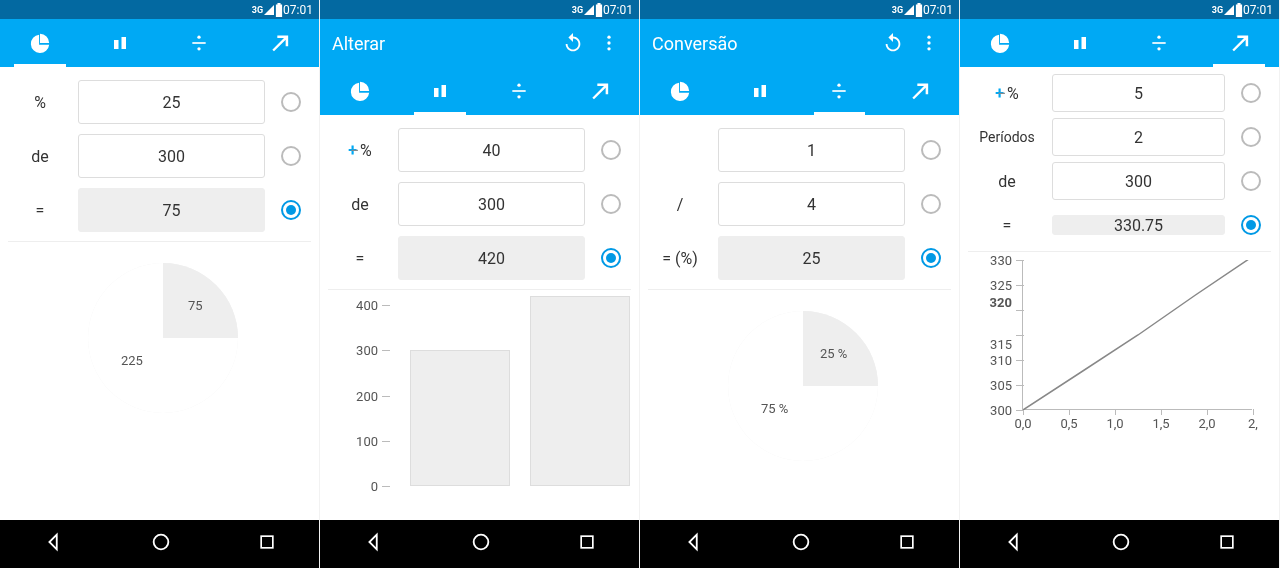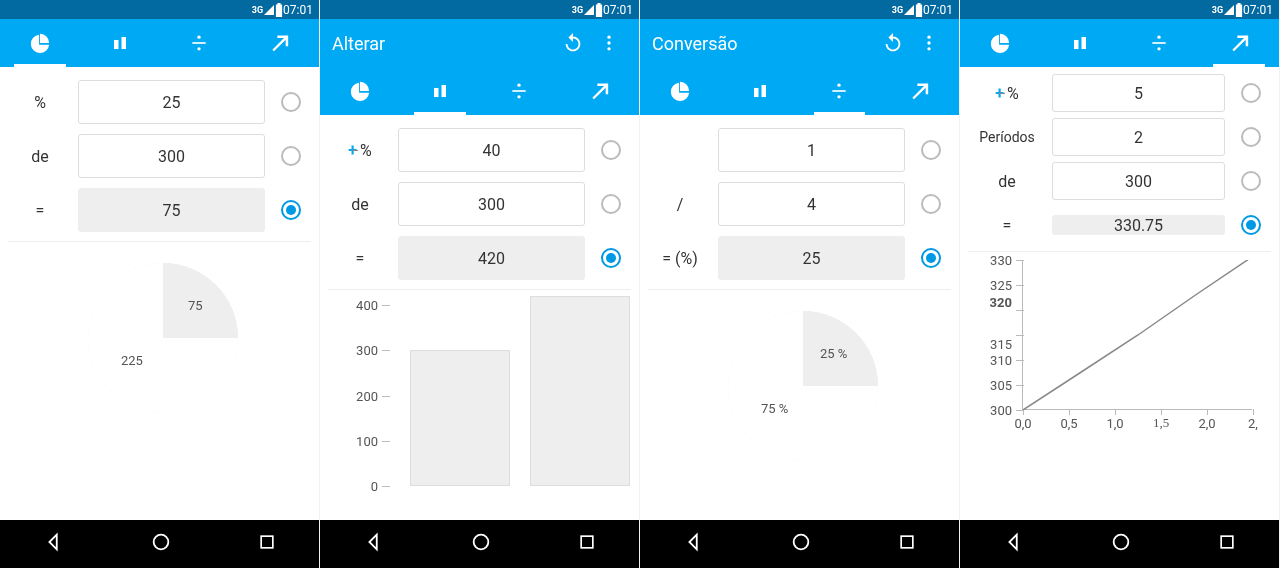--- a/index.html
+++ b/index.html
@@ -419,21 +419,21 @@
           <div class="grid-y" style="top: 2px;">330</div>
           <div class="grid-yt" style="top: 2px;"></div>
           <div style="position: absolute; left: 54px; top: 2px; width: 230px; height: 150px; border-left: 1px solid rgb(187, 187, 187); border-bottom: 1px solid rgb(187, 187, 187);">
             <div class="grid-xt" style="left: 0px;"></div>
             <div class="grid-x" style="left: 0px;">0,0</div>
             <div class="grid-xt" style="left: 46px;"></div>
             <div class="grid-x" style="left: 46px;">0,5</div>
             <div class="grid-xt" style="left: 92px;"></div>
             <div class="grid-x" style="left: 92px;">1,0</div>
             <div class="grid-xt" style="left: 138px;"></div>
-            <div class="grid-x" style="left: 138px; font-family: Liberation Serif, serif;">1,5</div>
+            <div class="grid-x" style="left: 138px;">1,5</div>
             <div class="grid-xt" style="left: 184px;"></div>
             <div class="grid-x" style="left: 184px;">2,0</div>
             <div class="grid-xt" style="left: 230px;"></div>
             <div class="grid-x" style="left: 230px;">2,</div>
             <svg class="line-svg" width="230" height="150" style="left: 0px; top: 0px;">
               <path d="M0 150 L57.5 112.5 L115 75 L172.5 34.999999999999986 L230 -3.75 " stroke="#888" fill="none" stroke-width="1.5"></path>
             </svg>
           </div>
         </div>
     </div>

